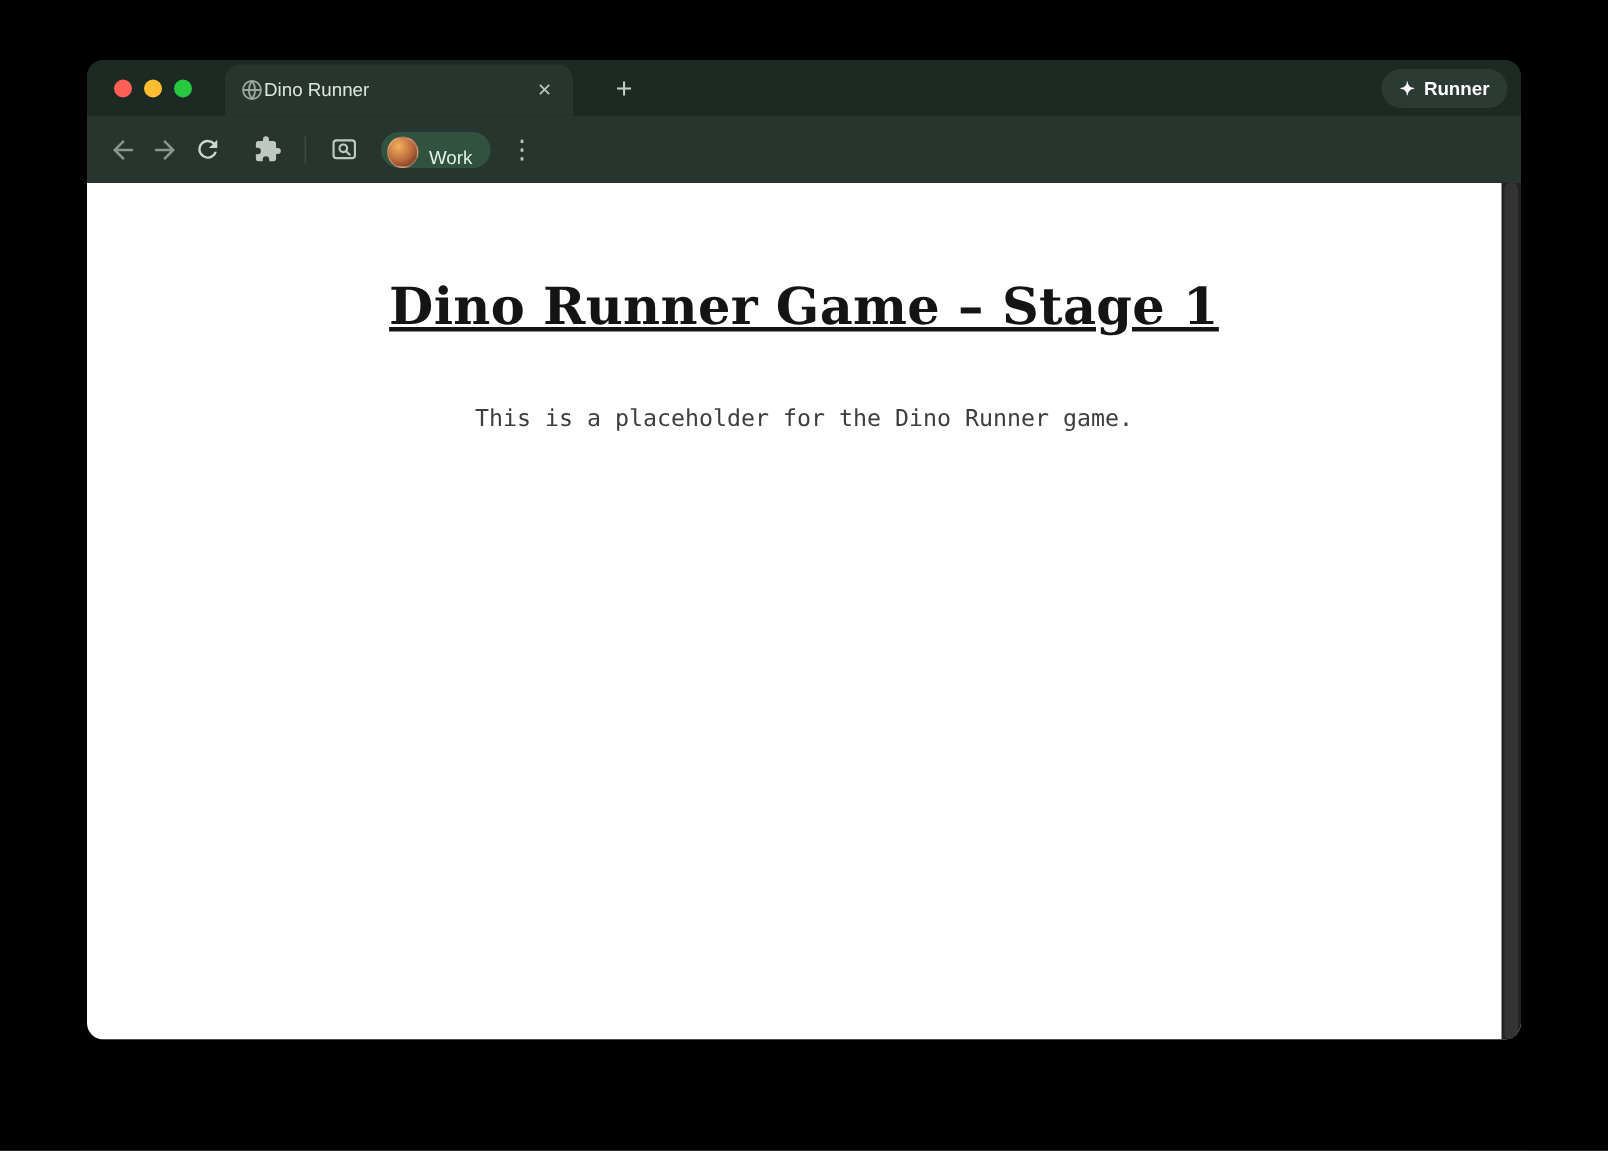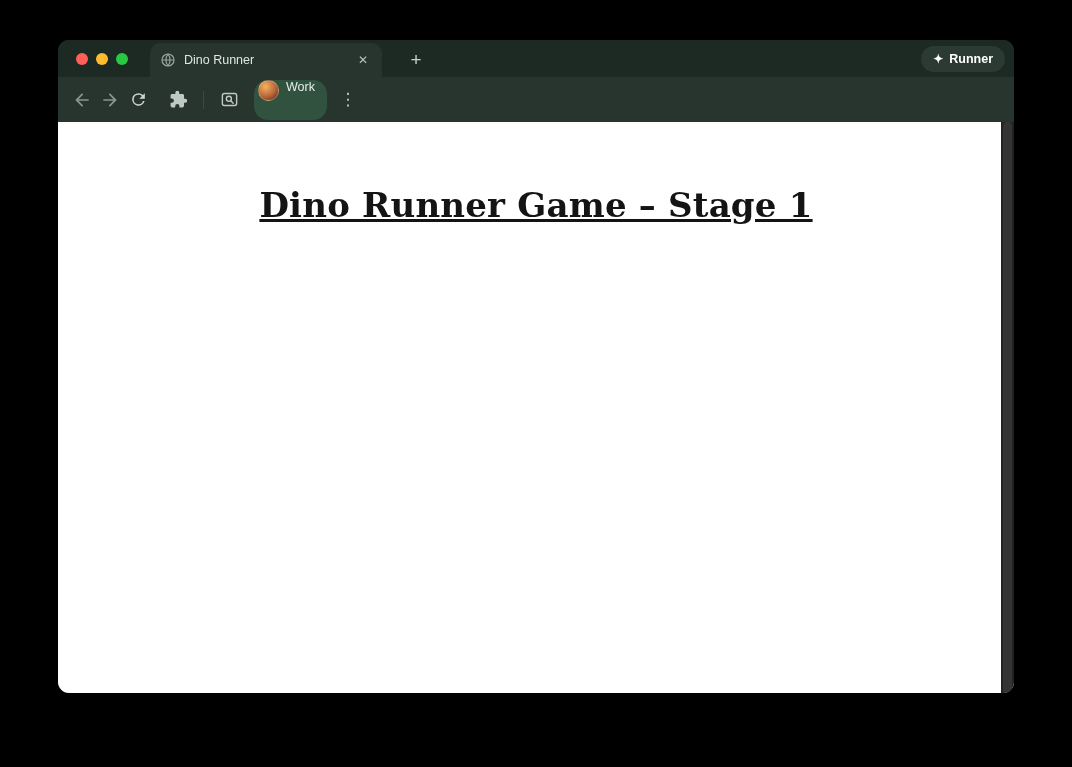--- a/index.html
+++ b/index.html
@@ -8,21 +8,21 @@
   .browser-window{position:absolute;left:58px;top:40px;width:956px;height:653px;border-radius:11px;
     overflow:hidden;background:#1d2a24;box-shadow:0 18px 50px rgba(0,0,0,.65);}
   
   .tabstrip{position:relative;height:37px;background:#1d2a24;}
   .traffic{position:absolute;left:18px;top:0;height:37px;display:flex;align-items:center;gap:8px;}
   .light{width:12px;height:12px;border-radius:50%;display:inline-block;}
   .light.red{background:#ff5f57;}
   .light.yellow{background:#febc2e;}
   .light.green{background:#28c840;}
   .tab{position:absolute;left:92px;bottom:0;width:232px;height:34px;background:#27352e;
-    border-radius:10px 10px 0 0;display:flex;align-items:center;padding:0 10px;gap:8px;box-sizing:border-box;}
+    border-radius:10px 10px 0 0;display:flex;align-items:center;padding:0 10px;gap:0;box-sizing:border-box;}
   .favicon{width:16px;height:16px;color:#9aa69f;display:flex;align-items:center;justify-content:center;flex:none;}
   .tab-title{flex:1;color:#dfe5e1;font-size:12.5px;white-space:nowrap;overflow:hidden;text-overflow:ellipsis;}
   .tab-close{width:18px;height:18px;border-radius:50%;display:flex;align-items:center;justify-content:center;
     color:#b9c2bc;font-size:12px;flex:none;cursor:default;}
   .newtab{position:absolute;left:344px;bottom:3px;width:28px;height:28px;display:flex;align-items:center;
     justify-content:center;color:#c6cdc8;font-size:19px;border-radius:50%;}
   .gemini{position:absolute;right:9px;top:6px;height:26px;padding:0 12px;border-radius:13px;background:#2b3a33;
     display:flex;align-items:center;gap:6px;color:#fff;font-size:12.5px;font-weight:700;}
   .sparkle{font-size:12px;color:#fff;}
   
@@ -34,21 +34,21 @@
   .omnibox{flex:1;height:30px;margin:0 8px 0 8px;border-radius:15px;background:#18221d;display:flex;
     align-items:center;padding:0 12px;box-sizing:border-box;min-width:0;}
   .omni-info{width:17px;height:17px;color:#9aa69f;flex:none;display:flex;align-items:center;}
   .omni-url{margin-left:9px;color:#e4e9e6;font-size:13.5px;flex:1;white-space:nowrap;overflow:hidden;}
   .omni-right{display:flex;align-items:center;gap:15px;color:#a2aca6;}
   .omni-right .ico{width:18px;height:18px;display:flex;align-items:center;justify-content:center;}
   .right-cluster{display:flex;align-items:center;gap:11px;margin-left:12px;}
   .ext-icon{color:#c0c8c3;}
   .divider{width:1px;height:18px;background:#3c4a43;flex:none;}
   .tabsearch-icon{color:#c0c8c3;}
-  .profile-pill{height:40px;border-radius:14px;background:#30523e;display:flex;align-items:flex-start;
+  .profile-pill{height:24px;border-radius:14px;background:#30523e;display:flex;align-items:flex-end;
     gap:7px;padding:0 12px 0 4px;box-sizing:border-box;}
   .avatar{width:21px;height:21px;border-radius:50%;flex:none;
     background:radial-gradient(circle at 35% 30%,#f2b35c,#b9653a 55%,#4d2f1c 95%);
     border:1px solid rgba(255,255,255,.25);box-sizing:border-box;}
   .profile-label{color:#e7efe9;font-size:12.5px;}
   .kebab{color:#c0c8c3;font-size:17px;width:20px;text-align:center;line-height:1;}
   
   .content{position:absolute;top:82px;left:0;right:0;bottom:0;background:#fff;}
   .page-title{margin:0;padding-top:63px;text-align:center;font-family:"DejaVu Serif",serif;
     font-weight:700;font-size:34px;line-height:41px;color:#141414;letter-spacing:.2px;text-decoration:underline;}
@@ -124,19 +124,20 @@
         <div class="profile-pill">
           <span class="avatar"></span>
           <span class="profile-label">Work</span>
         </div>
         <div class="kebab">⋮</div>
       </div>
     </div>
 
     <div class="content">
       <h1 class="page-title">Dino Runner Game – Stage 1</h1>
+      <p class="page-paragraph">This is a placeholder for the Dino Runner game.</p>
       <div class="scrollbar">
         <div class="scroll-thumb"></div>
       </div>
     </div>
 
   </div>
 </div>
 
 </body></html>

